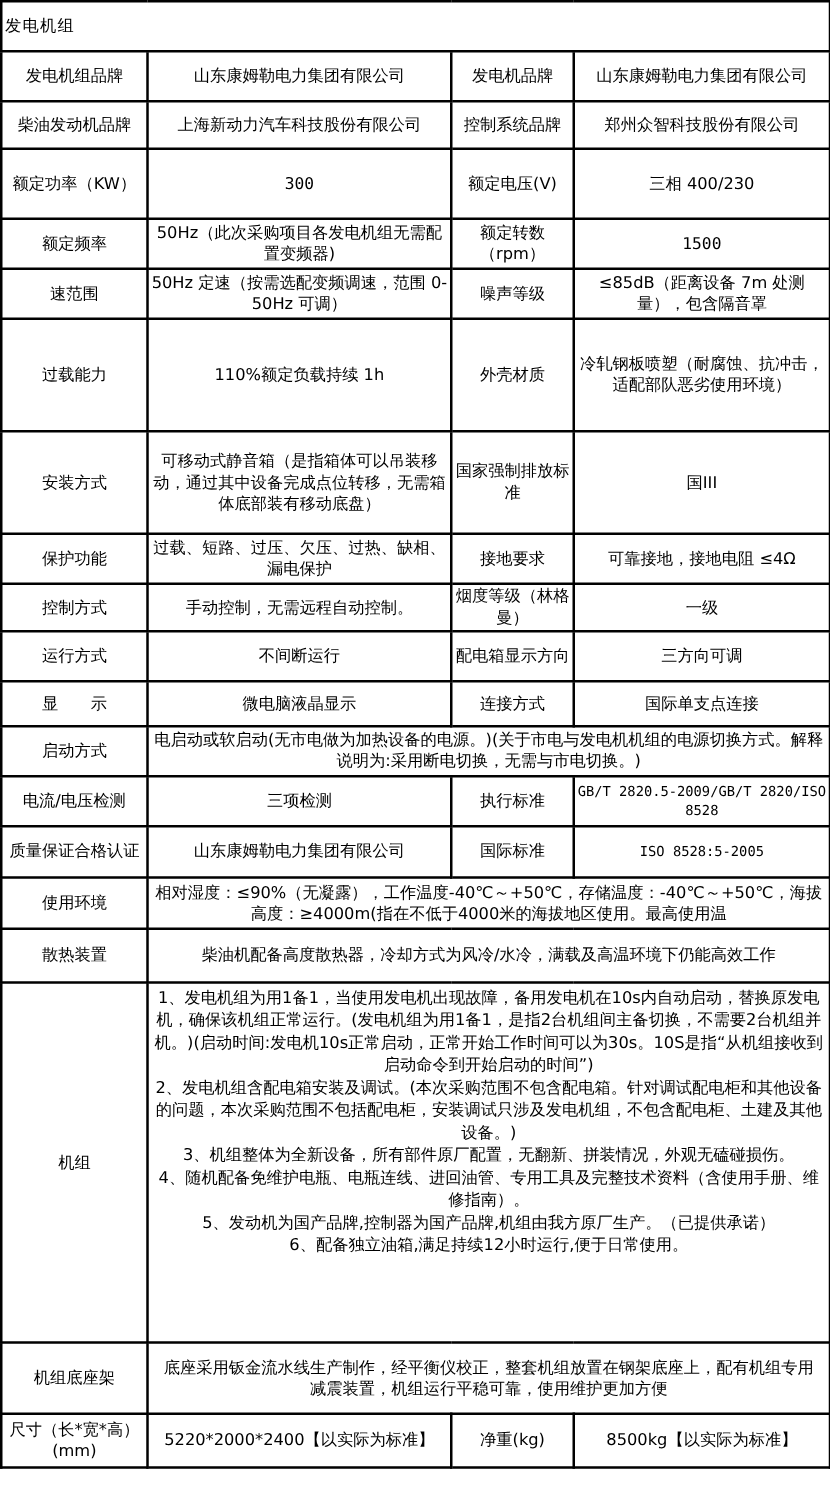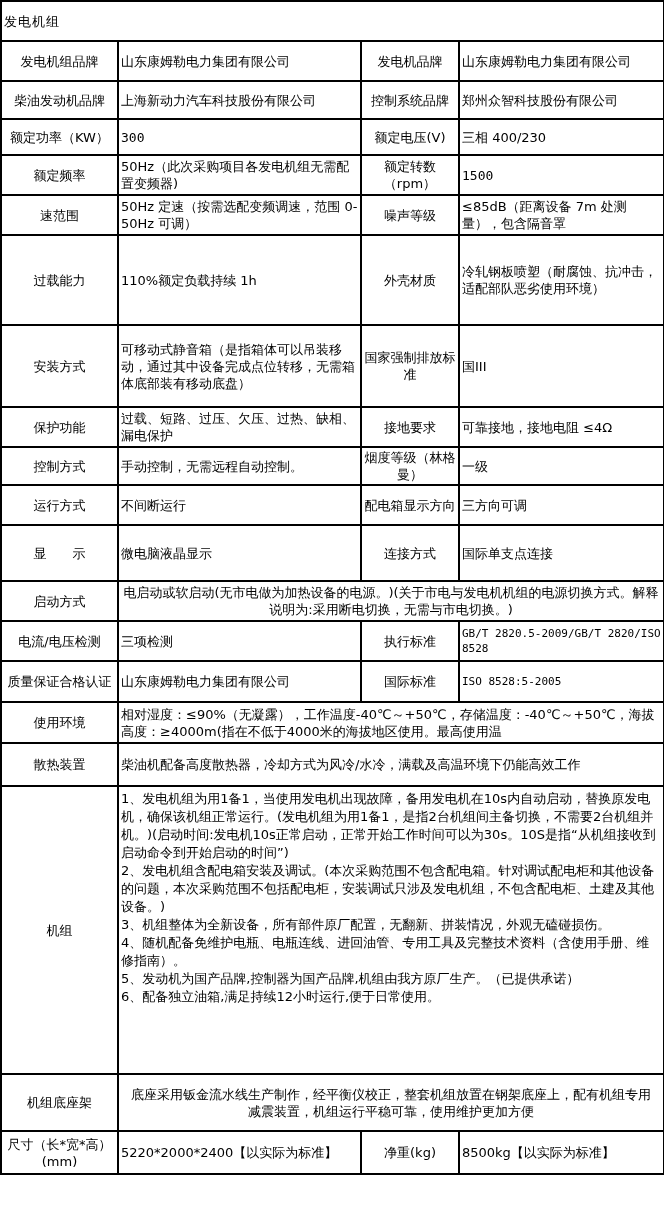--- a/index.html
+++ b/index.html
@@ -1,21 +1,21 @@
 <!DOCTYPE html>
 <html><head>
 <meta charset="utf-8">
 <style>
   html, body { margin:0; padding:0; background:#ffffff; }
   body { width:664px; height:1205px; overflow:hidden; font-family:"DejaVu Sans", "Liberation Sans", sans-serif; color:#000; }
   table.spec { position:absolute; left:0; top:0; width:663px; border-collapse:collapse; table-layout:fixed; }
   table.spec td { border:2px solid #000; padding:0 2px; font-size:13px; line-height:17px; vertical-align:middle; overflow:hidden; }
   td.title { text-align:left; font-size:24px; font-weight:normal; height:36px; letter-spacing:1px; }
   td.lbl { text-align:center; }
-  td.val { text-align:left; }
+  td.val { text-align:center; }
   td.center { text-align:center; }
   td.mono { font-family:"DejaVu Sans Mono", "Liberation Mono", monospace; font-size:12px; }
   td.indent { padding-left:6px; }
 </style>
 </head>
 <body>
 
 <table class="spec">
   <colgroup>
     <col style="width:117px">
@@ -32,21 +32,21 @@
     <td class="val">山东康姆勒电力集团有限公司</td>
     <td class="lbl">发电机品牌</td>
     <td class="val">山东康姆勒电力集团有限公司</td>
   </tr>
   <tr style="height:38px">
     <td class="lbl">柴油发动机品牌</td>
     <td class="val">上海新动力汽车科技股份有限公司</td>
     <td class="lbl">控制系统品牌</td>
     <td class="val">郑州众智科技股份有限公司</td>
   </tr>
-  <tr style="height:36px">
+  <tr style="height:56px">
     <td class="lbl">额定功率（KW）</td>
     <td class="val mono">300</td>
     <td class="lbl">额定电压(V)</td>
     <td class="val">三相 400/230</td>
   </tr>
   <tr style="height:40px">
     <td class="lbl">额定频率</td>
     <td class="val">50Hz（此次采购项目各发电机组无需配置变频器)</td>
     <td class="lbl">额定转数（rpm）</td>
     <td class="val mono">1500</td>
@@ -80,21 +80,21 @@
     <td class="val">手动控制，无需远程自动控制。</td>
     <td class="lbl">烟度等级（林格曼）</td>
     <td class="val">一级</td>
   </tr>
   <tr style="height:40px">
     <td class="lbl">运行方式</td>
     <td class="val">不间断运行</td>
     <td class="lbl">配电箱显示方向</td>
     <td class="val">三方向可调</td>
   </tr>
-  <tr style="height:56px">
+  <tr style="height:36px">
     <td class="lbl">显　　示</td>
     <td class="val">微电脑液晶显示</td>
     <td class="lbl">连接方式</td>
     <td class="val">国际单支点连接</td>
   </tr>
   <tr style="height:40px">
     <td class="lbl">启动方式</td>
     <td class="center" colspan="3">电启动或软启动(无市电做为加热设备的电源。)(关于市电与发电机机组的电源切换方式。解释说明为:采用断电切换，无需与市电切换。)</td>
   </tr>
   <tr style="height:40px">

